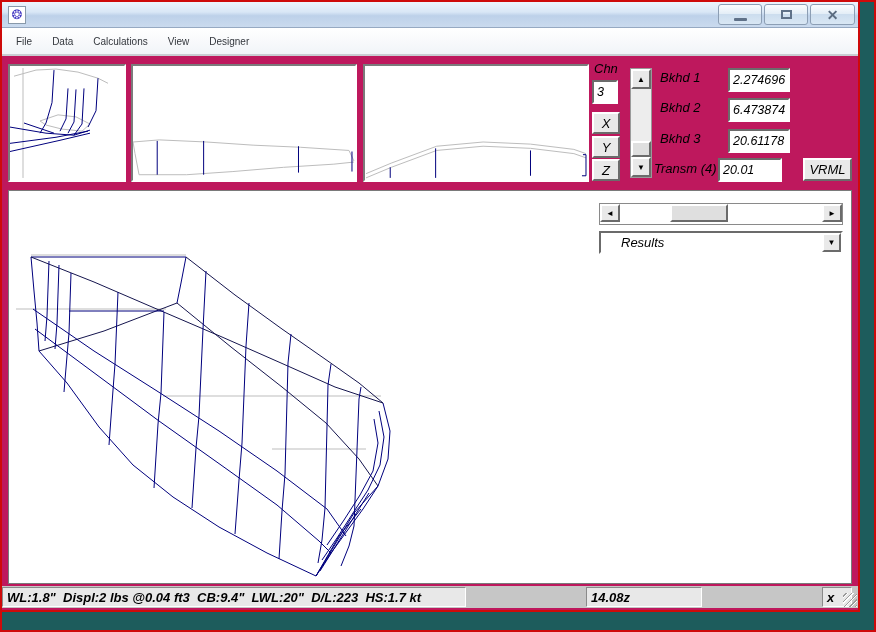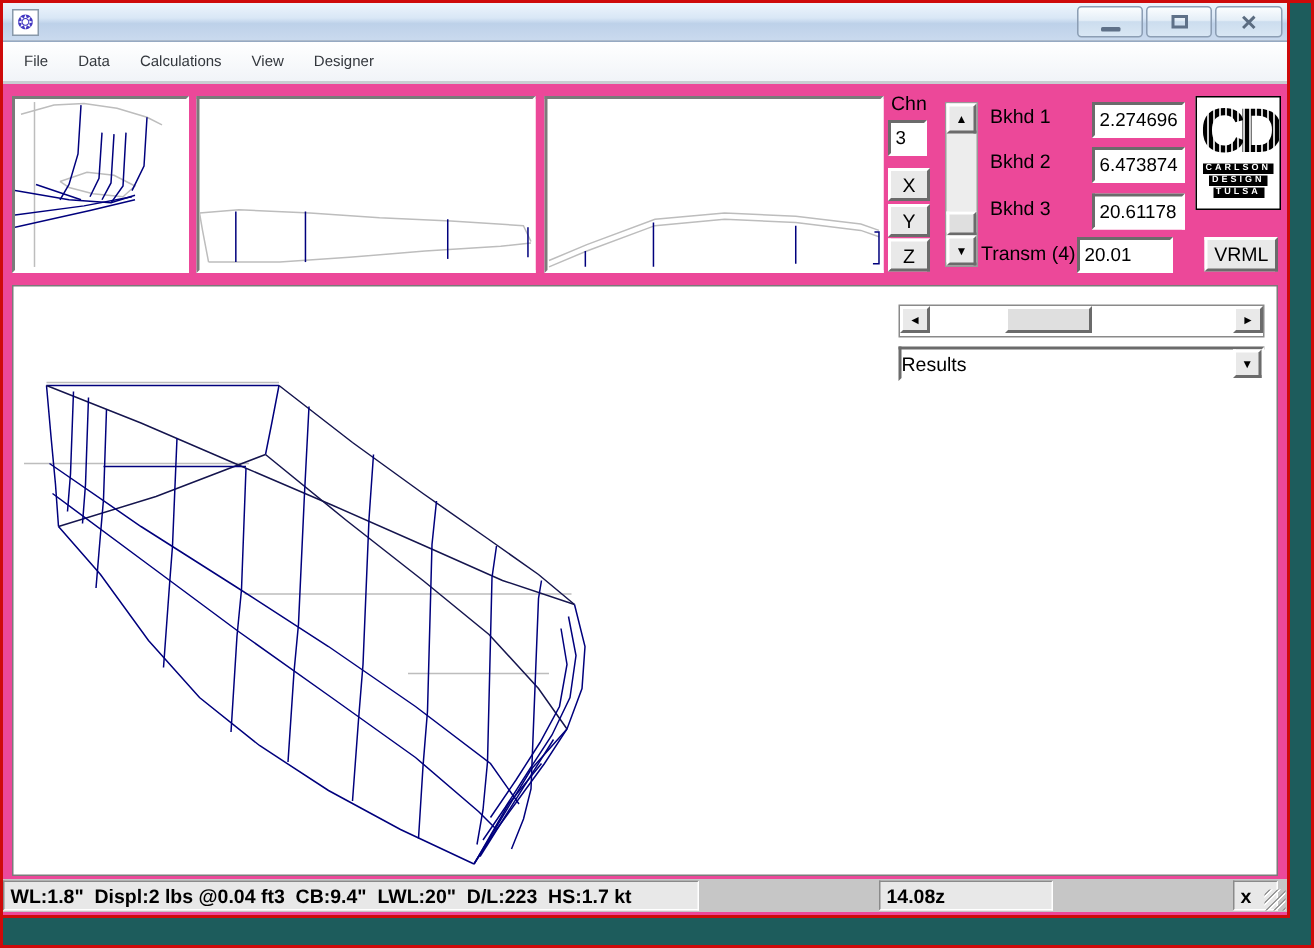--- a/index.html
+++ b/index.html
@@ -22,40 +22,40 @@
   .glyph-min { width:13px; height:3px; background:#5F7188; margin-top:9px; border-radius:1px; }
   .glyph-max { width:11px; height:9px; border:2px solid #5F7188; }
   .glyph-close { font-size:14px; font-weight:bold; line-height:14px; }
 
   
   .menubar { position:absolute; left:0; top:26px; width:100%; height:28px;
     background:linear-gradient(#FFFFFF,#F1F4F8); border-bottom:2px solid #C9CDD2;
     display:flex; align-items:center; padding-left:4px; }
   .menu-item { font-size:10px; color:#33373D; padding:0 10px; }
 
-  .client { position:absolute; left:0; top:54px; width:856px; height:554px; background:#ec4899; }
+  .client { position:absolute; left:0; top:54px; width:856px; height:554px; background:#be185d;font-style:italic; }
 
   .panel { background:#fff; border:2px solid; border-color:#7B7B7B #FFFFFF #FFFFFF #7B7B7B; }
   .panel svg, .mainview svg.wire { width:100%; height:100%; display:block; }
 
   .btn3d { background:#E9E9E9; border:2px solid; border-color:#FFFFFF #6B6B6B #6B6B6B #FFFFFF;
     font-size:13px; color:#000; display:flex; align-items:center; justify-content:center; cursor:default; }
   .inputbox { background:#fff; border:2px solid; border-color:#6B6B6B #FFFFFF #FFFFFF #6B6B6B;
     font-size:12.5px; color:#000; display:flex; align-items:center; padding-left:3px; }
   .lbl { font-size:13px; color:#000; }
 
   
   .vscroll { background:#EDEDED; border:1px solid #9A9A9A; }
   .sb-btn { background:#E9E9E9; border:2px solid; border-color:#FFFFFF #6B6B6B #6B6B6B #FFFFFF;
     display:flex; align-items:center; justify-content:center; font-size:8px; color:#000; }
   .hscroll { background:#FFFFFF; border:1px solid #8A8A8A; }
   .thumb { background:#DFDFDF; border:2px solid; border-color:#FFFFFF #6B6B6B #6B6B6B #FFFFFF; }
 
   .combo { background:#fff; border:2px solid; border-color:#6B6B6B #FFFFFF #FFFFFF #6B6B6B; display:flex; align-items:center; }
-  .combo .val { flex:1; font-size:13px; padding-left:0; color:#000; }
+  .combo .val { flex:1; font-size:13px; padding-left:20px; color:#000; }
 
   .mainview { position:absolute; left:6px; top:134px; width:844px; height:394px; background:#fff; border:1px solid #7A7A7A; }
 
   
   .logo { background:#fff; border:1px solid #000; overflow:hidden; text-align:center; }
   .logo-cd { font-weight:900; font-size:42px; line-height:44px; letter-spacing:-5px; color:#000;
     background:repeating-linear-gradient(90deg,#000 0 3px,#cfcfcf 3px 4px);
     -webkit-background-clip:text; background-clip:text; -webkit-text-fill-color:transparent; }
   .logo-row { font-size:6px; font-weight:bold; letter-spacing:2px; background:#000; color:#fff;
     width:fit-content; margin:0 auto 1px auto; padding:0 2px; line-height:7px; }
@@ -154,26 +154,20 @@
       <div class="lbl abs" style="left:658px; top:14px;">Bkhd 1</div>
       <div class="inputbox abs" style="left:726px; top:12px; width:62px; height:24px;">2.274696</div>
       <div class="lbl abs" style="left:658px; top:44px;">Bkhd 2</div>
       <div class="inputbox abs" style="left:726px; top:42px; width:62px; height:24px;">6.473874</div>
       <div class="lbl abs" style="left:658px; top:75px;">Bkhd 3</div>
       <div class="inputbox abs" style="left:726px; top:73px; width:62px; height:24px;">20.61178</div>
       <div class="lbl abs" style="left:652px; top:105px;text-align:center;">Transm (4)</div>
       <div class="inputbox abs" style="left:716px; top:102px; width:64px; height:24px;">20.01</div>
       <div class="btn3d abs" style="left:801px; top:102px; width:49px; height:23px;">VRML</div>
 
-      <div class="logo abs" style="left:795px; top:8px; width:57px; height:76px;">
-        <div class="logo-cd">CD</div>
-        <div class="logo-row">CARLSON</div>
-        <div class="logo-row">DESIGN</div>
-        <div class="logo-row">TULSA</div>
-      </div>
 
       <div class="mainview">
         <svg class="wire" viewBox="0 0 842 392" preserveAspectRatio="none">
             <polyline points="22,64 177,64" fill="none" stroke="#BDBDBD" stroke-width="1" vector-effect="non-scaling-stroke"></polyline>
             <polyline points="7,118 157,118" fill="none" stroke="#BDBDBD" stroke-width="1" vector-effect="non-scaling-stroke"></polyline>
             <polyline points="154,205 372,205" fill="none" stroke="#BDBDBD" stroke-width="1" vector-effect="non-scaling-stroke"></polyline>
             <polyline points="263,258 357,258" fill="none" stroke="#BDBDBD" stroke-width="1" vector-effect="non-scaling-stroke"></polyline>
             <polyline points="22,66 177,66" fill="none" stroke="#00007D" stroke-width="1" vector-effect="non-scaling-stroke"></polyline>
             <polyline points="22,66 25,100 28,132 30,160" fill="none" stroke="#00007D" stroke-width="1" vector-effect="non-scaling-stroke"></polyline>
             <polyline points="177,66 172,92 168,112" fill="none" stroke="#00007D" stroke-width="1" vector-effect="non-scaling-stroke"></polyline>

